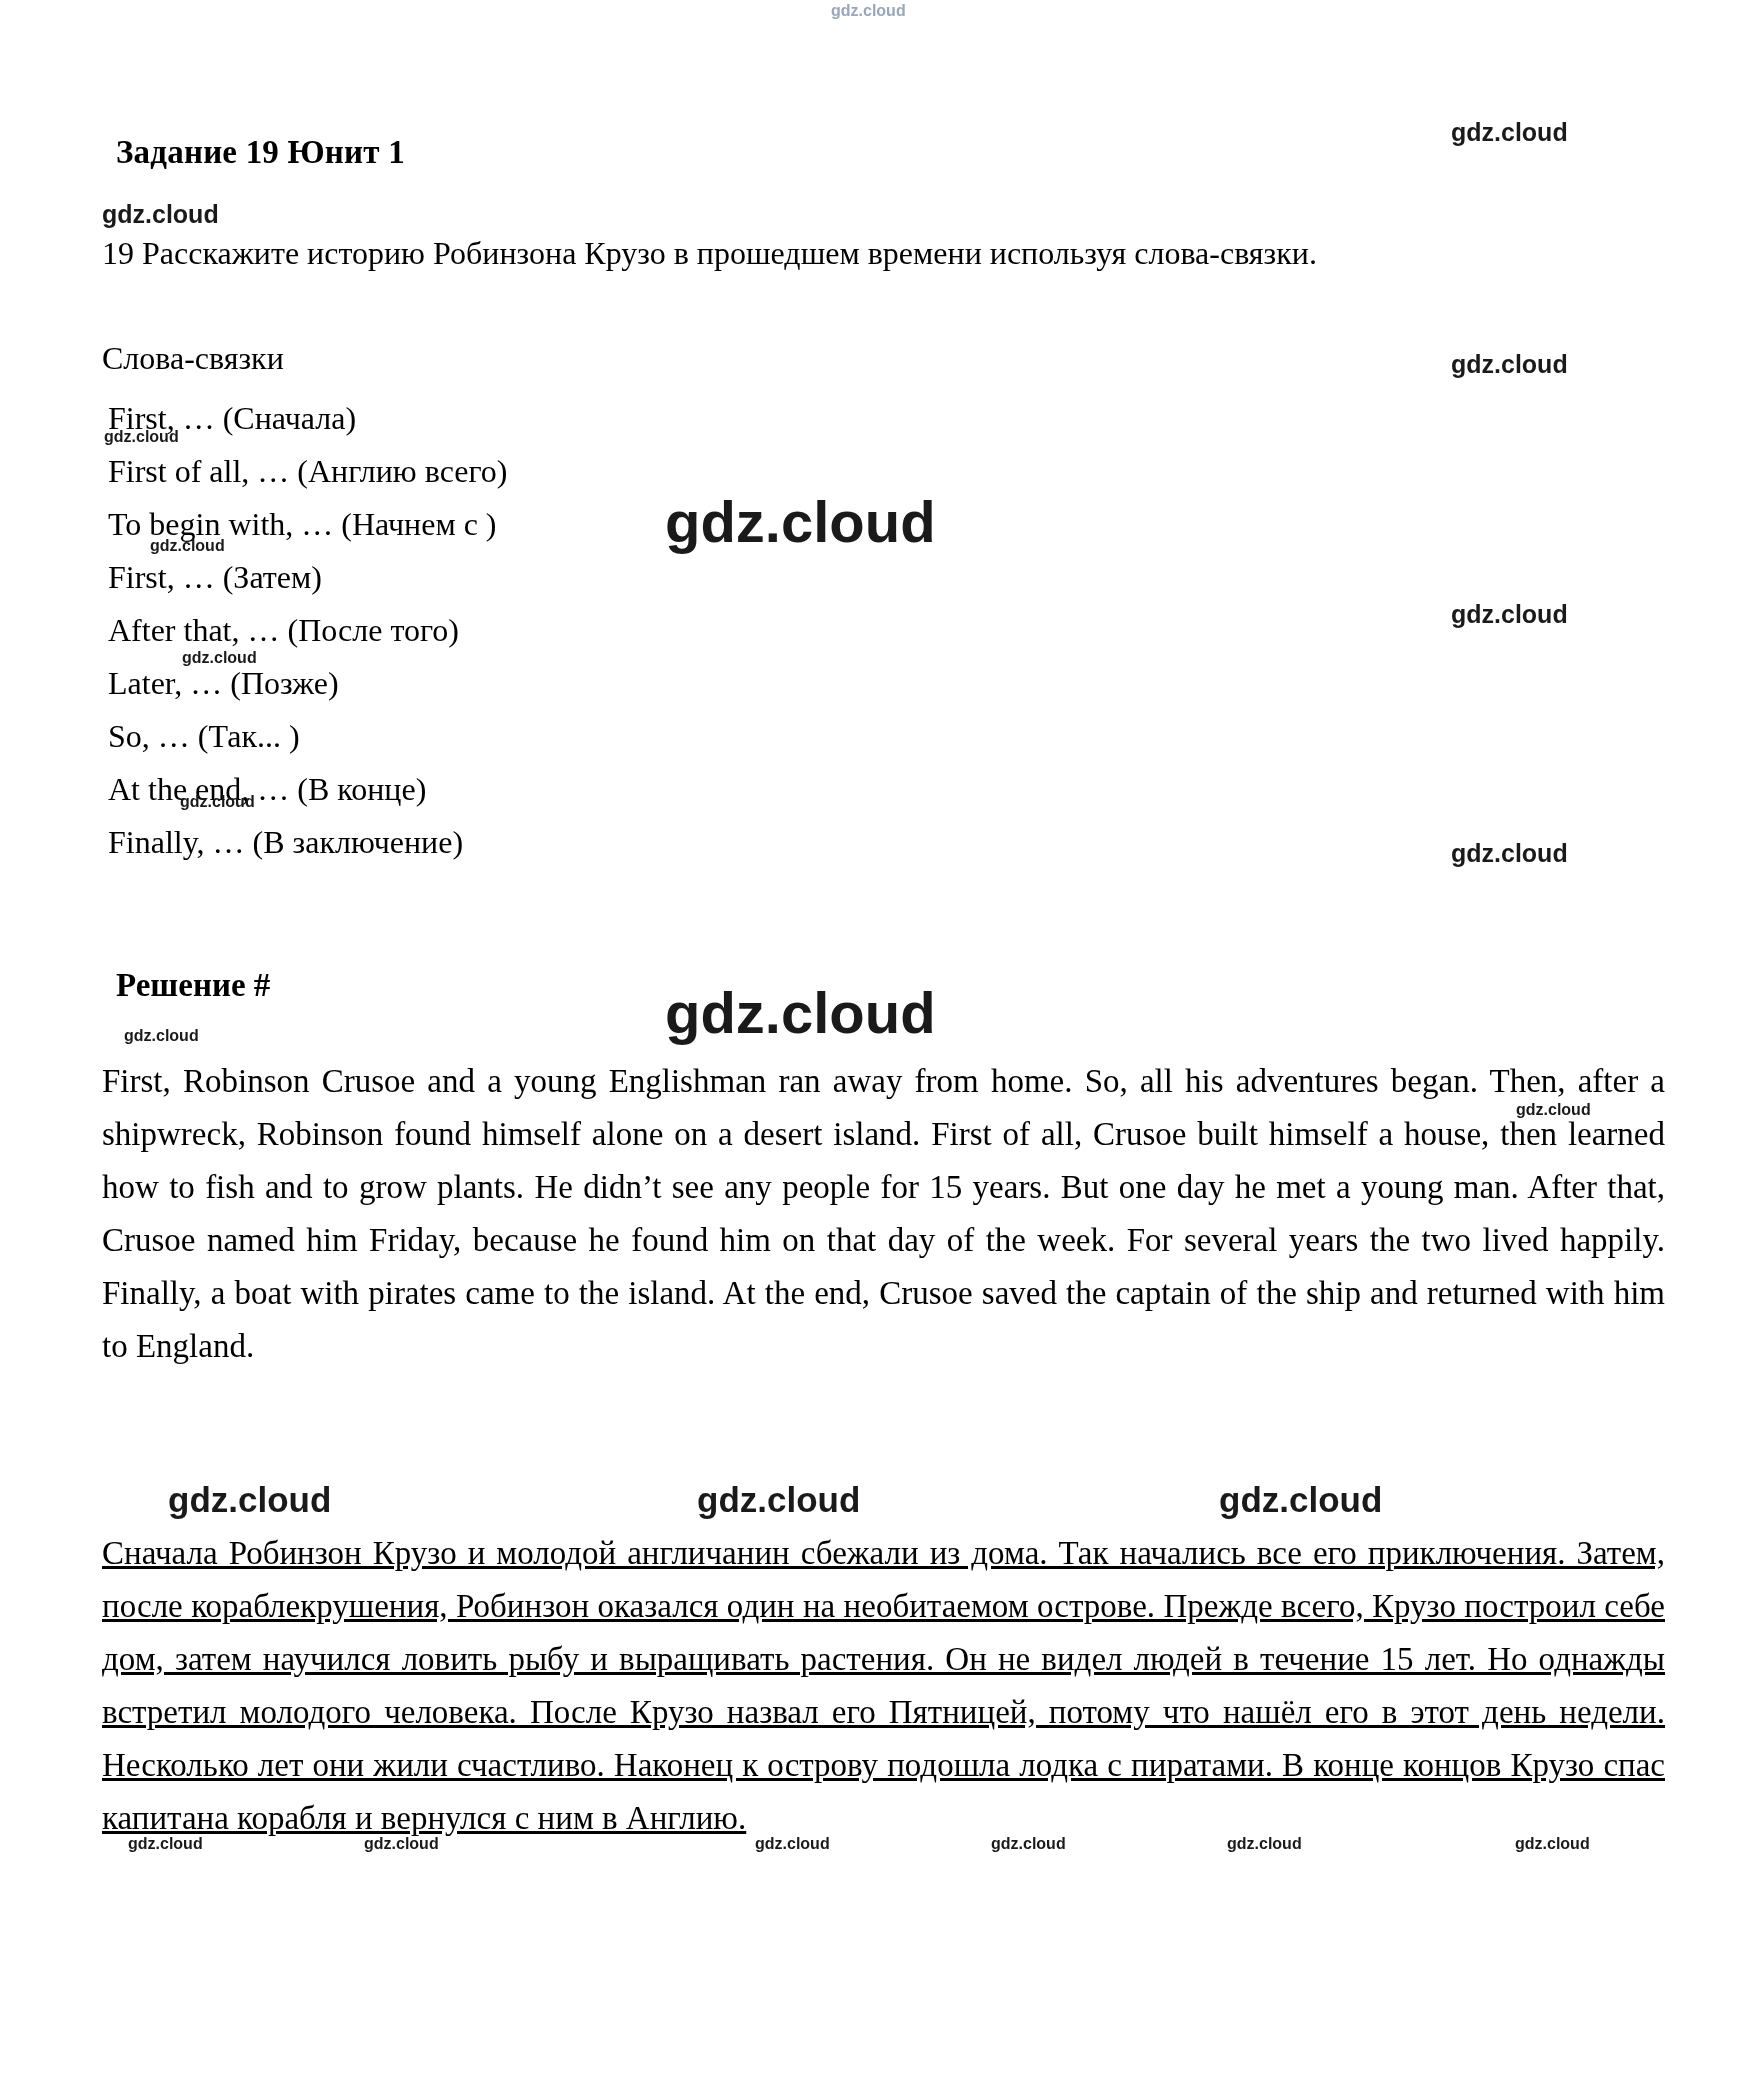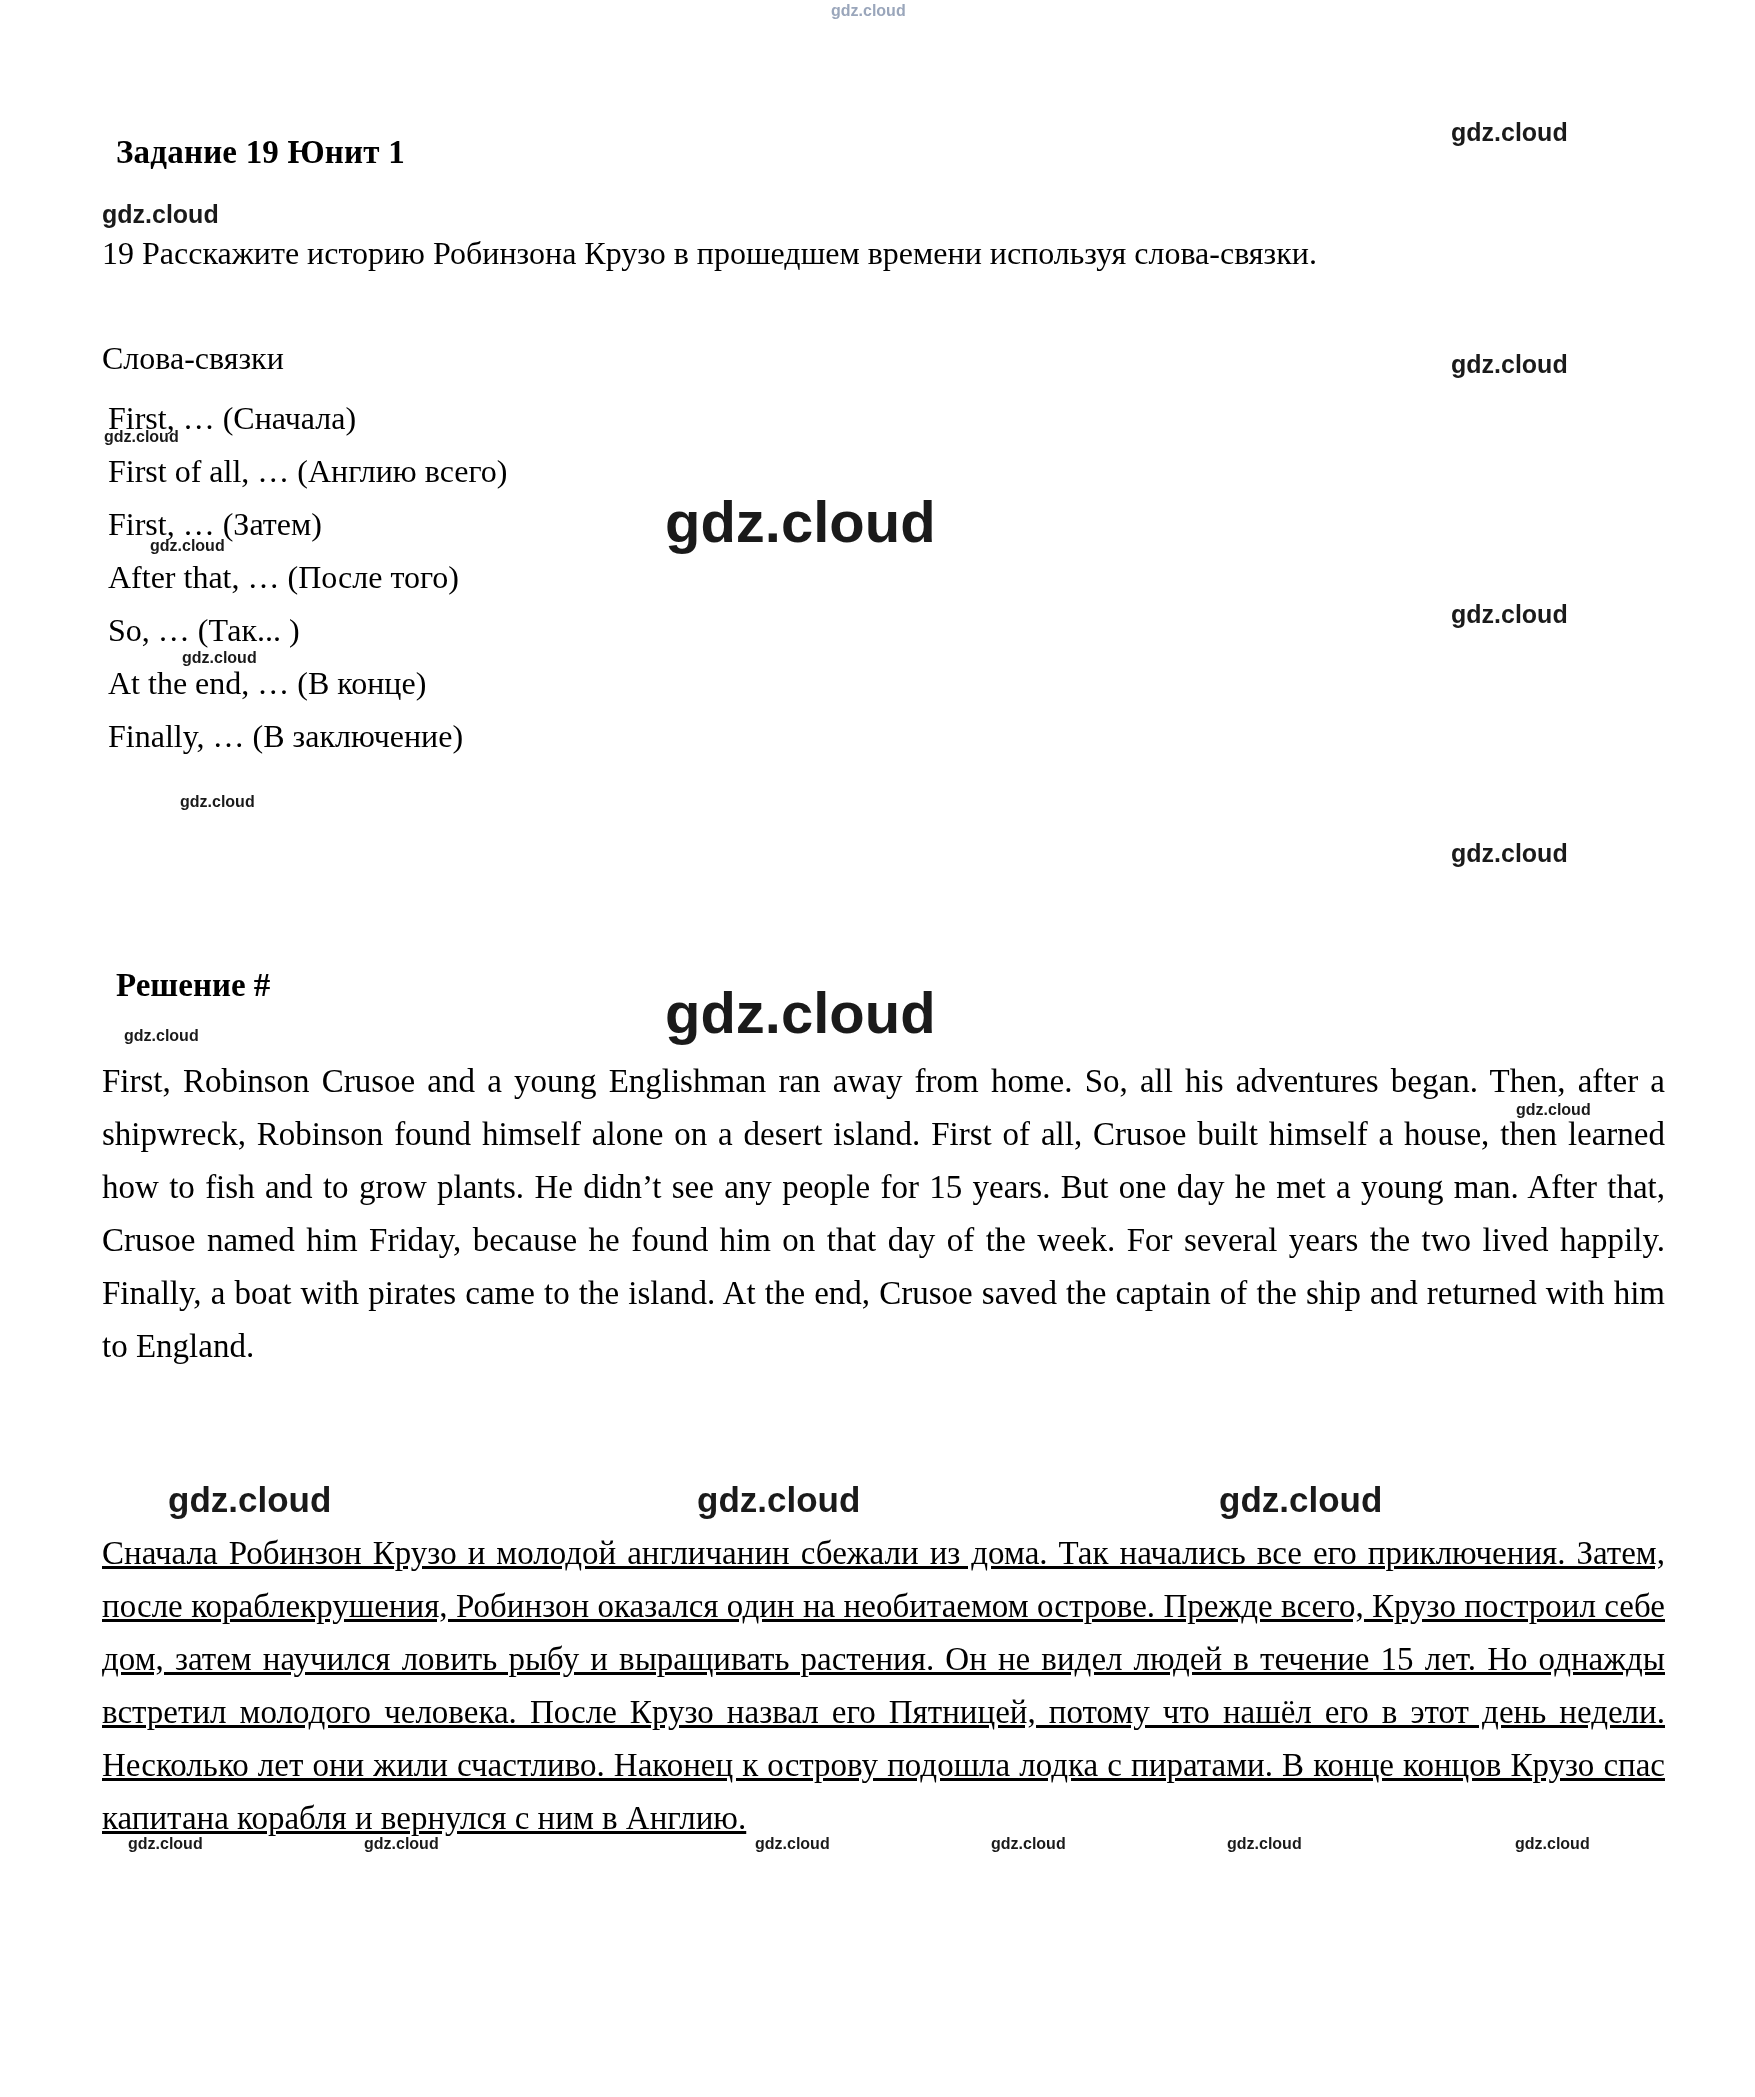--- a/index.html
+++ b/index.html
@@ -108,22 +108,24 @@
 
   <h1 class="title">Задание 19 Юнит 1</h1>
 
   <div class="task-intro">19 Расскажите историю Робинзона Крузо в прошедшем времени используя слова-связки.</div>
 
   <div class="linkers-head">Слова-связки</div>
 
   <div class="linkers">
     <div>First, … (Сначала)</div>
     <div>First of all, … (Англию всего)</div>
+    <div>To begin with, … (Начнем с )</div>
     <div>First, … (Затем)</div>
     <div>After that, … (После того)</div>
+    <div>Later, … (Позже)</div>
     <div>So, … (Так... )</div>
     <div>At the end, … (В конце)</div>
     <div>Finally, … (В заключение)</div>
   </div>
 
   <div class="solution-head">Решение #</div>
 
   <div class="para-en">First, Robinson Crusoe and a young Englishman ran away from home. So, all his adventures began. Then, after a shipwreck, Robinson found himself alone on a desert island. First of all, Crusoe built himself a house, then learned how to fish and to grow plants. He didn’t see any people for 15 years. But one day he met a young man. After that, Crusoe named him Friday, because he found him on that day of the week. For several years the two lived happily. Finally, a boat with pirates came to the island. At the end, Crusoe saved the captain of the ship and returned with him to England.</div>
 
   <div class="para-ru">Сначала Робинзон Крузо и молодой англичанин сбежали из дома. Так начались все его приключения. Затем, после кораблекрушения, Робинзон оказался один на необитаемом острове. Прежде всего, Крузо построил себе дом, затем научился ловить рыбу и выращивать растения. Он не видел людей в течение 15 лет. Но однажды встретил молодого человека. После Крузо назвал его Пятницей, потому что нашёл его в этот день недели. Несколько лет они жили счастливо. Наконец к острову подошла лодка с пиратами. В конце концов Крузо спас капитана корабля и вернулся с ним в Англию.</div>

